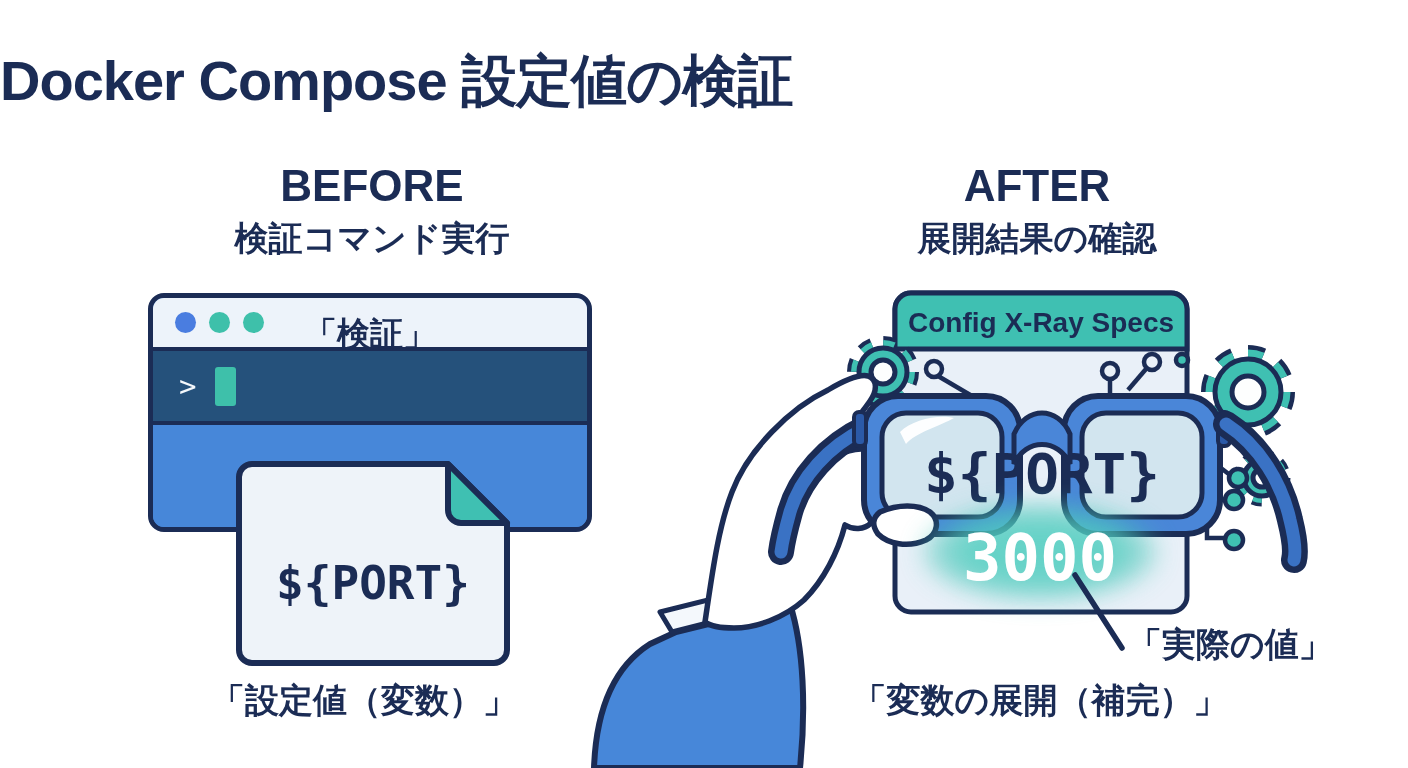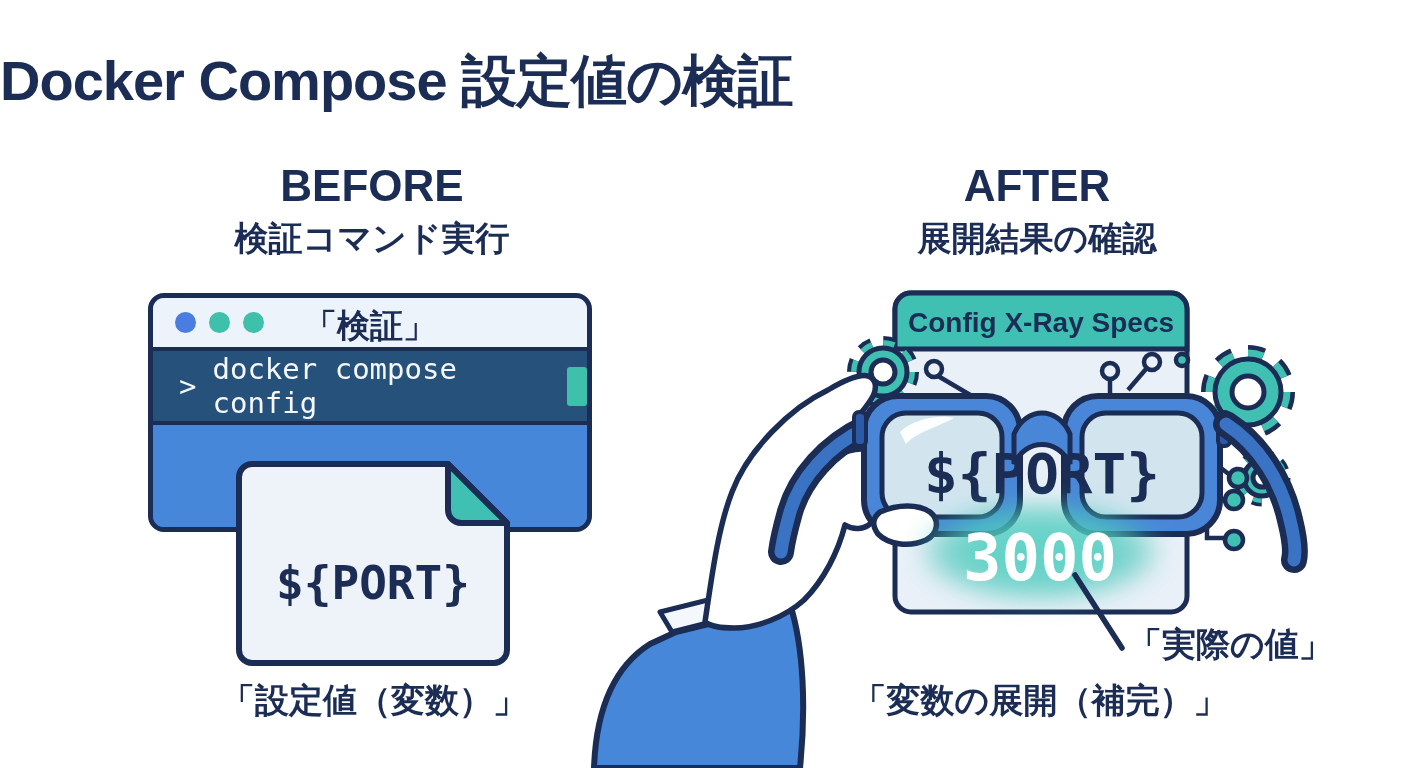--- a/index.html
+++ b/index.html
@@ -28,21 +28,21 @@
   }
   .term-titlebar{
     height:49px;background:#edf3fa;border-bottom:4px solid #1b2c55;
     display:flex;align-items:center;position:relative;flex:0 0 auto;
   }
   .dots{display:flex;gap:13px;margin-left:22px;}
   .dot{width:21px;height:21px;border-radius:50%;}
   .dot-blue{background:#4a7de0;}
   .dot-teal{background:#3ec0aa;}
   .term-title{
-    position:absolute;left:0;top:4px;width:100%;height:100%;
+    position:absolute;left:0;top:12px;width:100%;height:100%;
     display:flex;align-items:center;justify-content:center;
     font-size:33px;font-weight:800;color:#1b2c55;
   }
   .term-row{
     height:70px;background:#25517b;border-bottom:4px solid #1b2c55;
     display:flex;align-items:center;padding-left:26px;flex:0 0 auto;
     font-family:"DejaVu Sans Mono",monospace;font-size:29px;color:#f4f8fc;
   }
   .term-prompt{margin-right:16px;}
   .term-cursor{
@@ -53,21 +53,21 @@
 
   
   .doc{left:235px;top:460px;width:276px;height:210px;}
   .doc-text{
     left:235px;top:556px;width:276px;text-align:center;
     font-family:"DejaVu Sans Mono",monospace;font-weight:bold;font-size:46px;color:#1b2c55;
   }
 
   
   .caption{font-size:34px;font-weight:800;color:#1b2c55;}
-  .before-caption{left:152px;top:678px;width:444px;font-family:Liberation Serif, serif;}
+  .before-caption{left:142px;top:678px;width:444px;font-family:Liberation Serif, serif;}
   .after-caption{left:830px;top:678px;width:420px;}
   .callout-label{left:1128px;top:622px;font-size:34px;font-weight:800;color:#1b2c55;text-align:center;}
 
   
   .scene{left:560px;top:280px;}
   svg text{font-family:"Liberation Sans",sans-serif;}
   svg text.mono{font-family:"DejaVu Sans Mono",monospace;}
 </style>
 </head>
 <body>
@@ -90,21 +90,20 @@
     <div class="term-titlebar">
       <div class="dots">
         <span class="dot dot-blue"></span>
         <span class="dot dot-teal"></span>
         <span class="dot dot-teal"></span>
       </div>
       <div class="term-title">「検証」</div>
     </div>
     <div class="term-row">
       <span class="term-prompt">&gt;</span>
-      <span>docker compose config</span>
       <span class="term-cursor"></span>
     </div>
     <div class="term-body"></div>
   </div>
 
   <svg class="abs doc" width="276" height="210" viewBox="0 0 276 210">
     <path d="M 17 4 H 213 L 272 63 V 190 A 13 13 0 0 1 259 203 H 17 A 13 13 0 0 1 4 190 V 17 A 13 13 0 0 1 17 4 Z" fill="#eef3f9" stroke="#1b2c55" stroke-width="6" stroke-linejoin="round"></path>
     <path d="M 213 4 L 272 63 H 226 A 13 13 0 0 1 213 50 Z" fill="#3fc0b2" stroke="#1b2c55" stroke-width="6" stroke-linejoin="round"></path>
   </svg>
   <div class="abs doc-text">${PORT}</div>

